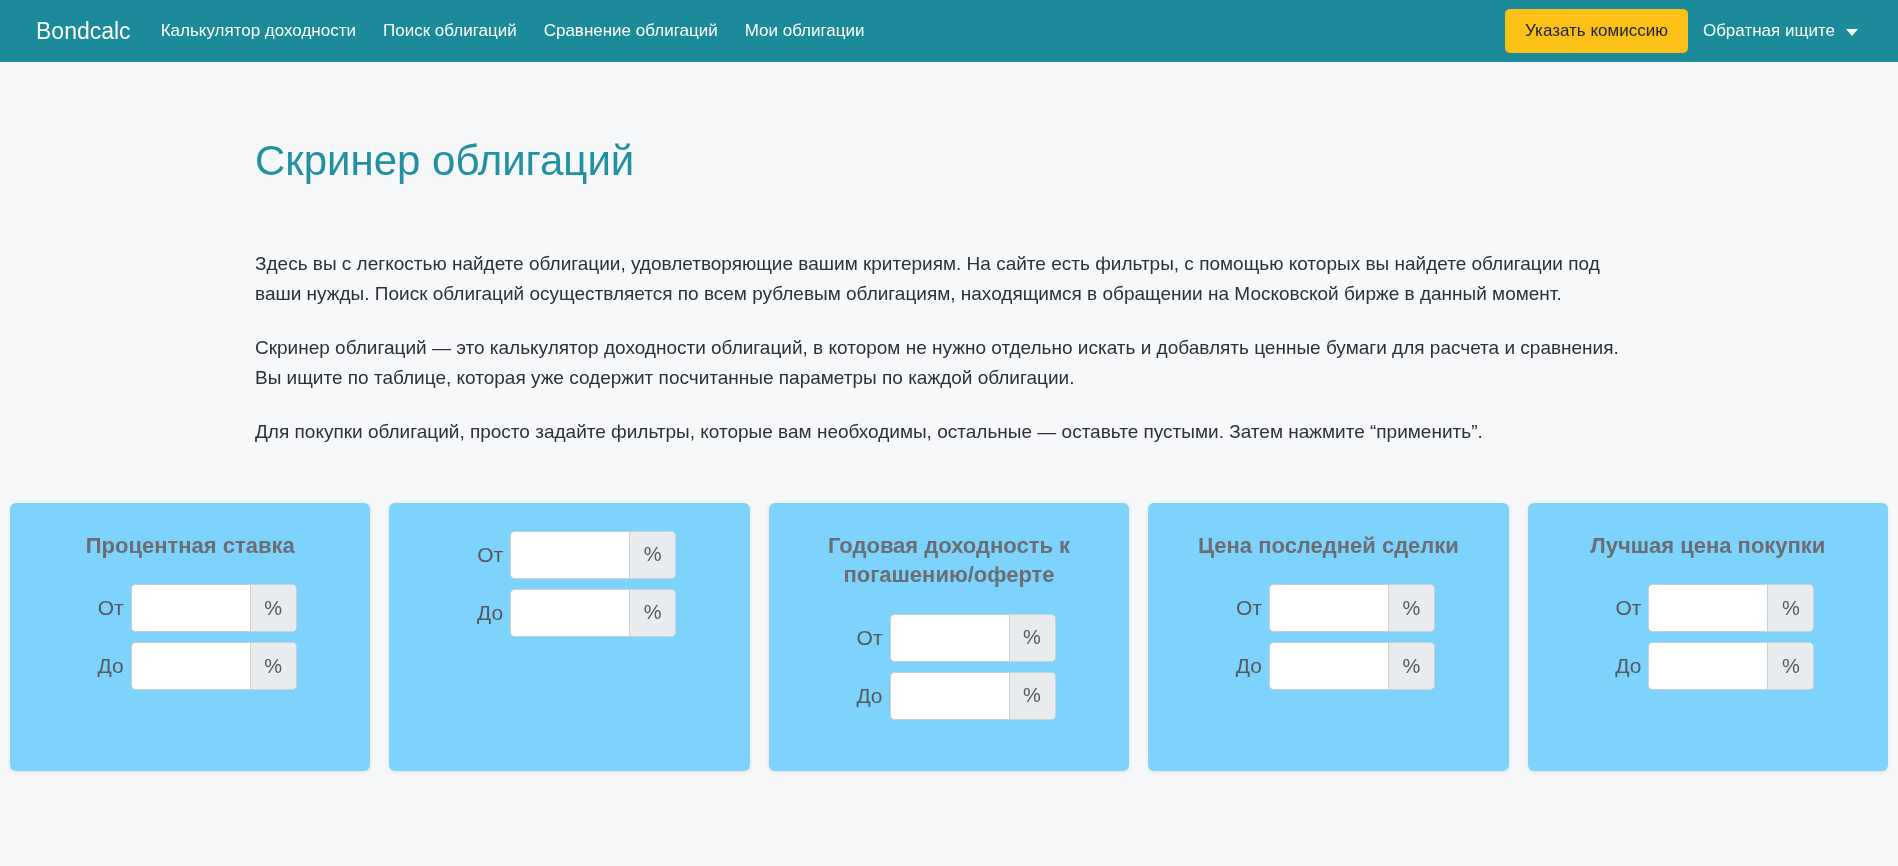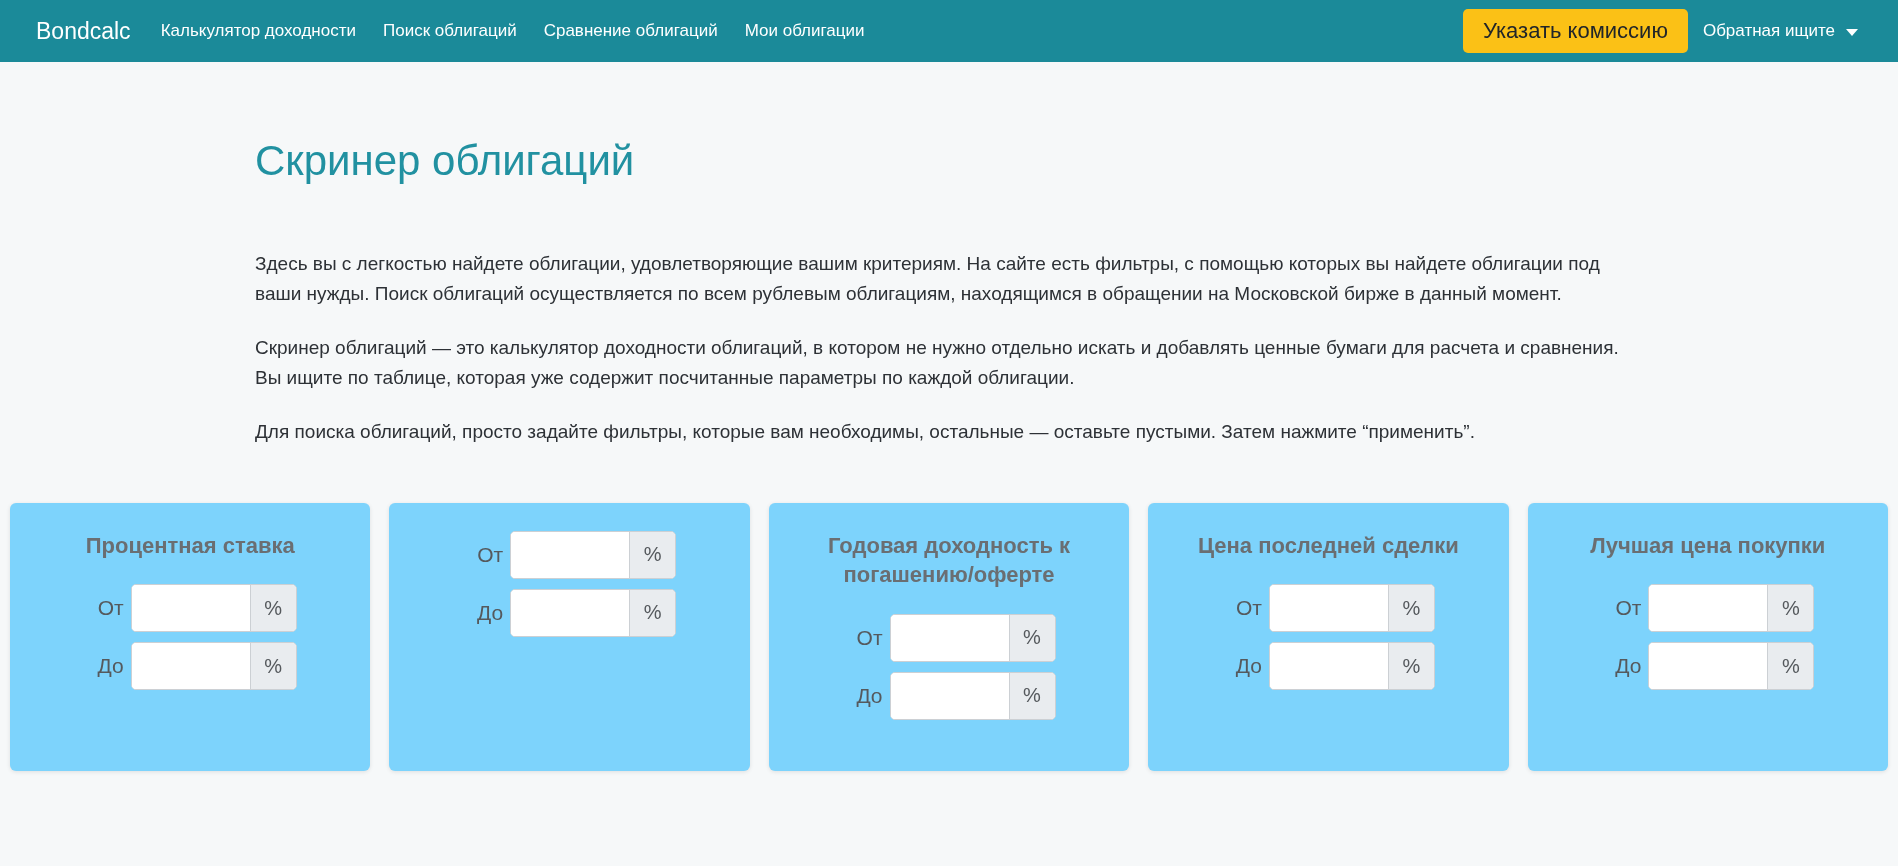--- a/index.html
+++ b/index.html
@@ -44,21 +44,21 @@
     align-items: center;
     gap: 15px;
   }
   .commission-btn {
     background: #fbc116;
     color: #212529;
     border: none;
     border-radius: 5px;
     height: 44px;
     padding: 0 20px;
-    font-size: 22px;
+    font-size: 17px;
     font-family: "Liberation Sans", sans-serif;
     cursor: pointer;
     white-space: nowrap;
   }
   .feedback-toggle {
     display: flex;
     align-items: center;
     gap: 11px;
     font-size: 17px;
     cursor: pointer;
@@ -178,21 +178,21 @@
       <span class="caret-down"></span>
     </div>
   </div>
 </header>
 
 <main>
   <section class="intro">
     <h1 class="page-title">Скринер облигаций</h1>
     <p>Здесь вы с легкостью найдете облигации, удовлетворяющие вашим критериям. На сайте есть фильтры, с помощью которых вы найдете облигации под ваши нужды. Поиск облигаций осуществляется по всем рублевым облигациям, находящимся в обращении на Московской бирже в данный момент.</p>
     <p>Скринер облигаций — это калькулятор доходности облигаций, в котором не нужно отдельно искать и добавлять ценные бумаги для расчета и сравнения. Вы ищите по таблице, которая уже содержит посчитанные параметры по каждой облигации.</p>
-    <p>Для поиска облигаций, просто задайте фильтры, которые вам необходимы, остальные — оставьте пустыми. Затем нажмите “применить”.</p>
+    <p>Для покупки облигаций, просто задайте фильтры, которые вам необходимы, остальные — оставьте пустыми. Затем нажмите “применить”.</p>
   </section>
 
   <section class="cards-row">
 
     <div class="filter-card">
       <h2>Процентная ставка</h2>
       <div class="field-row">
         <label>От</label>
         <div class="input-group">
           <input type="text" style="">

